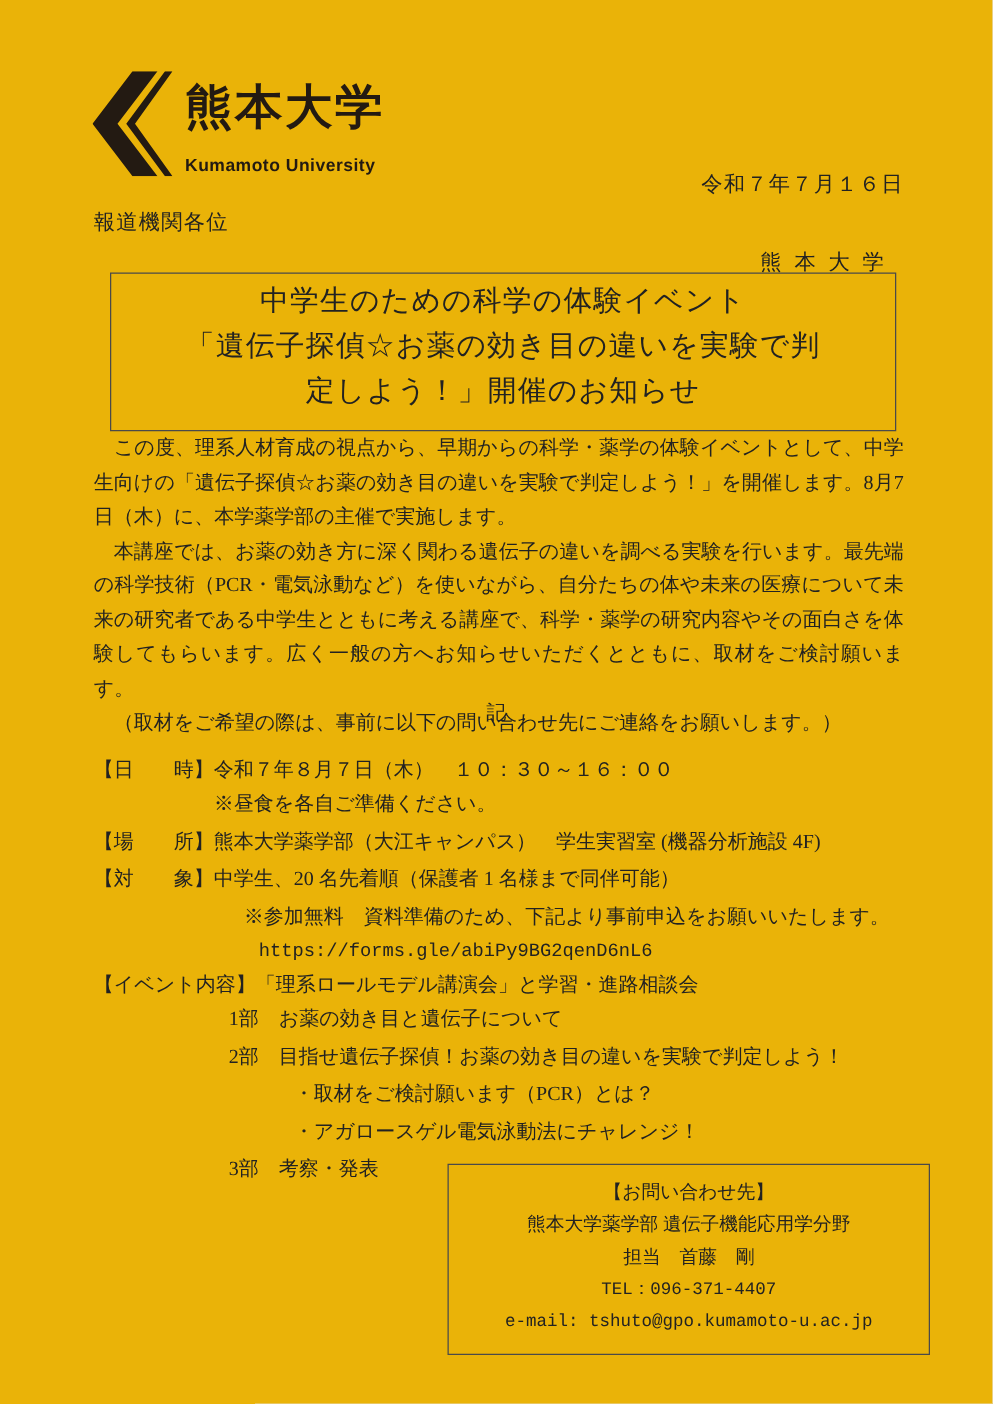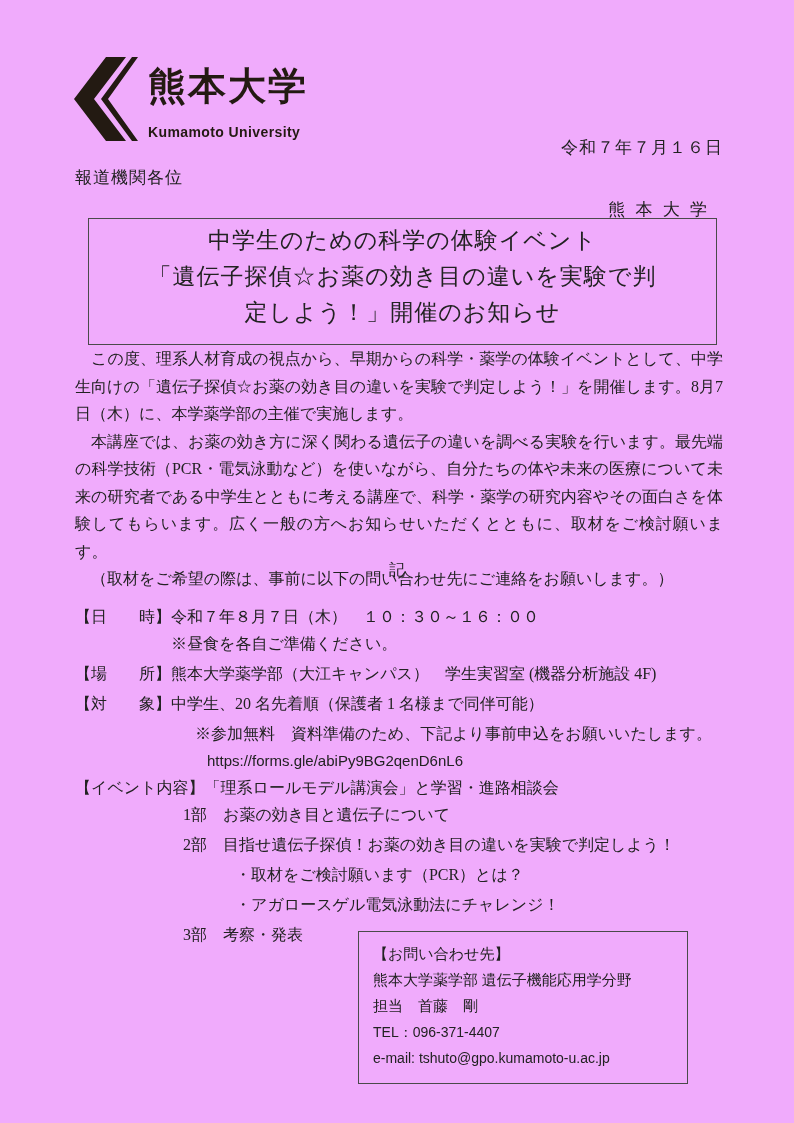--- a/index.html
+++ b/index.html
@@ -1,20 +1,20 @@
 <!DOCTYPE html>
 <html><head>
 <meta charset="utf-8">
 <style>
   html,body{margin:0;padding:0;background:#e8e8e8;}
   .page{
     position:relative;
     width:794px;height:1123px;
     margin:0 auto;
-    background:#f0abfc;
+    background:#eab308;
     color:#222;
     font-family:"Liberation Serif","DejaVu Serif",serif;
     overflow:hidden;
   }
   
   .logo{position:absolute;left:74px;top:57px;display:flex;align-items:flex-start;}
   .logo-mark{width:64px;height:84px;flex:0 0 auto;}
   .logo-text{margin-left:10px;padding-top:8px;font-family:"Liberation Sans","DejaVu Sans",sans-serif;}
   .logo-kanji{font-size:38px;font-weight:bold;letter-spacing:2px;line-height:42px;color:#231a12;}
   .logo-en{font-size:14px;font-weight:bold;letter-spacing:0.4px;color:#231a12;margin-top:17px;}
@@ -38,28 +38,29 @@
   
   .details{position:absolute;left:75px;top:603px;width:660px;font-size:16px;}
   .d-row{line-height:27px;white-space:nowrap;}
   .d-row.sp{margin-top:3px;}
   .d-label{display:inline-block;}
   .ind-96{padding-left:96px;}
   .ind-120{padding-left:120px;}
   .ind-132{padding-left:132px;}
   .ind-108{padding-left:108px;}
   .ind-160{padding-left:160px;}
-  .mono{font-family:Liberation Sans, sans-serif;font-size:15px;}
+  .mono{font-family:Liberation Mono, monospace;font-size:15px;}
   
   .contact-box{
-    position:absolute;left:358px;top:931px;width:330px;
+    position:absolute;left:358px;top:931px;width:386px;
     border:1.5px solid #4a4a4a;
     padding:9px 14px 12px 14px;
     font-size:15px;line-height:26px;
     box-sizing:border-box;
+    text-align:center;
   }
   .contact-box .mono{font-size:14px;}
   .contact-box div{white-space:nowrap;}
 </style>
 </head>
 <body>
 
 <div class="page">
 
   <div class="logo">

